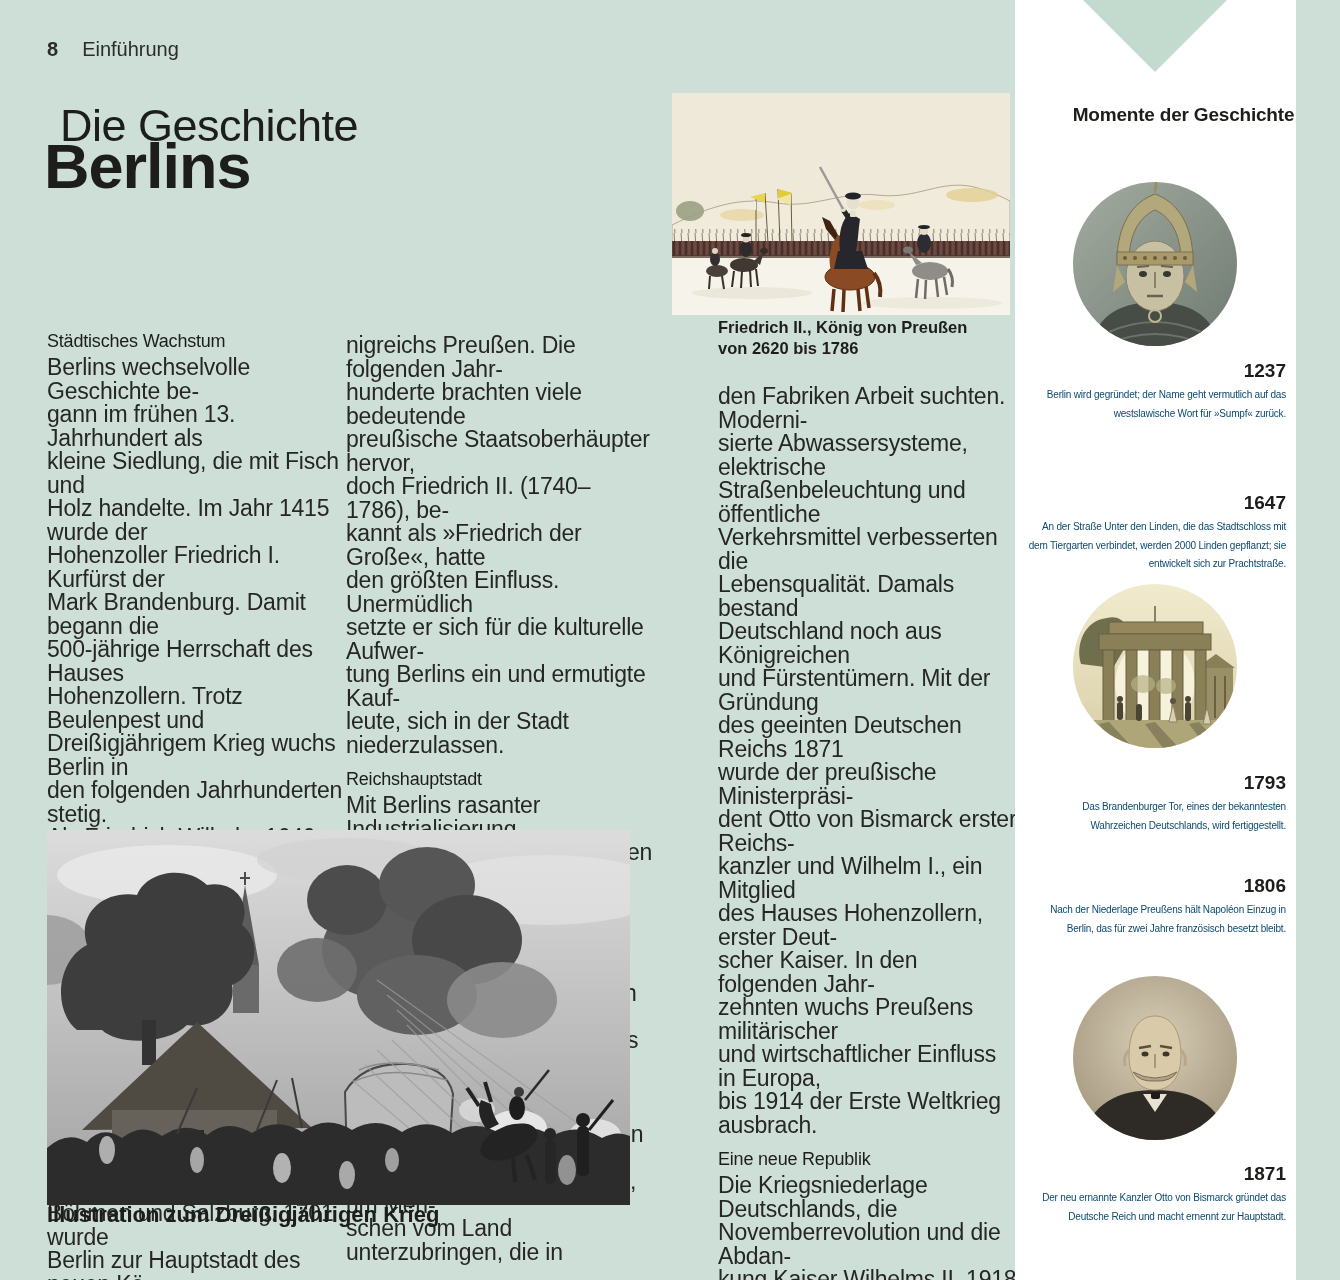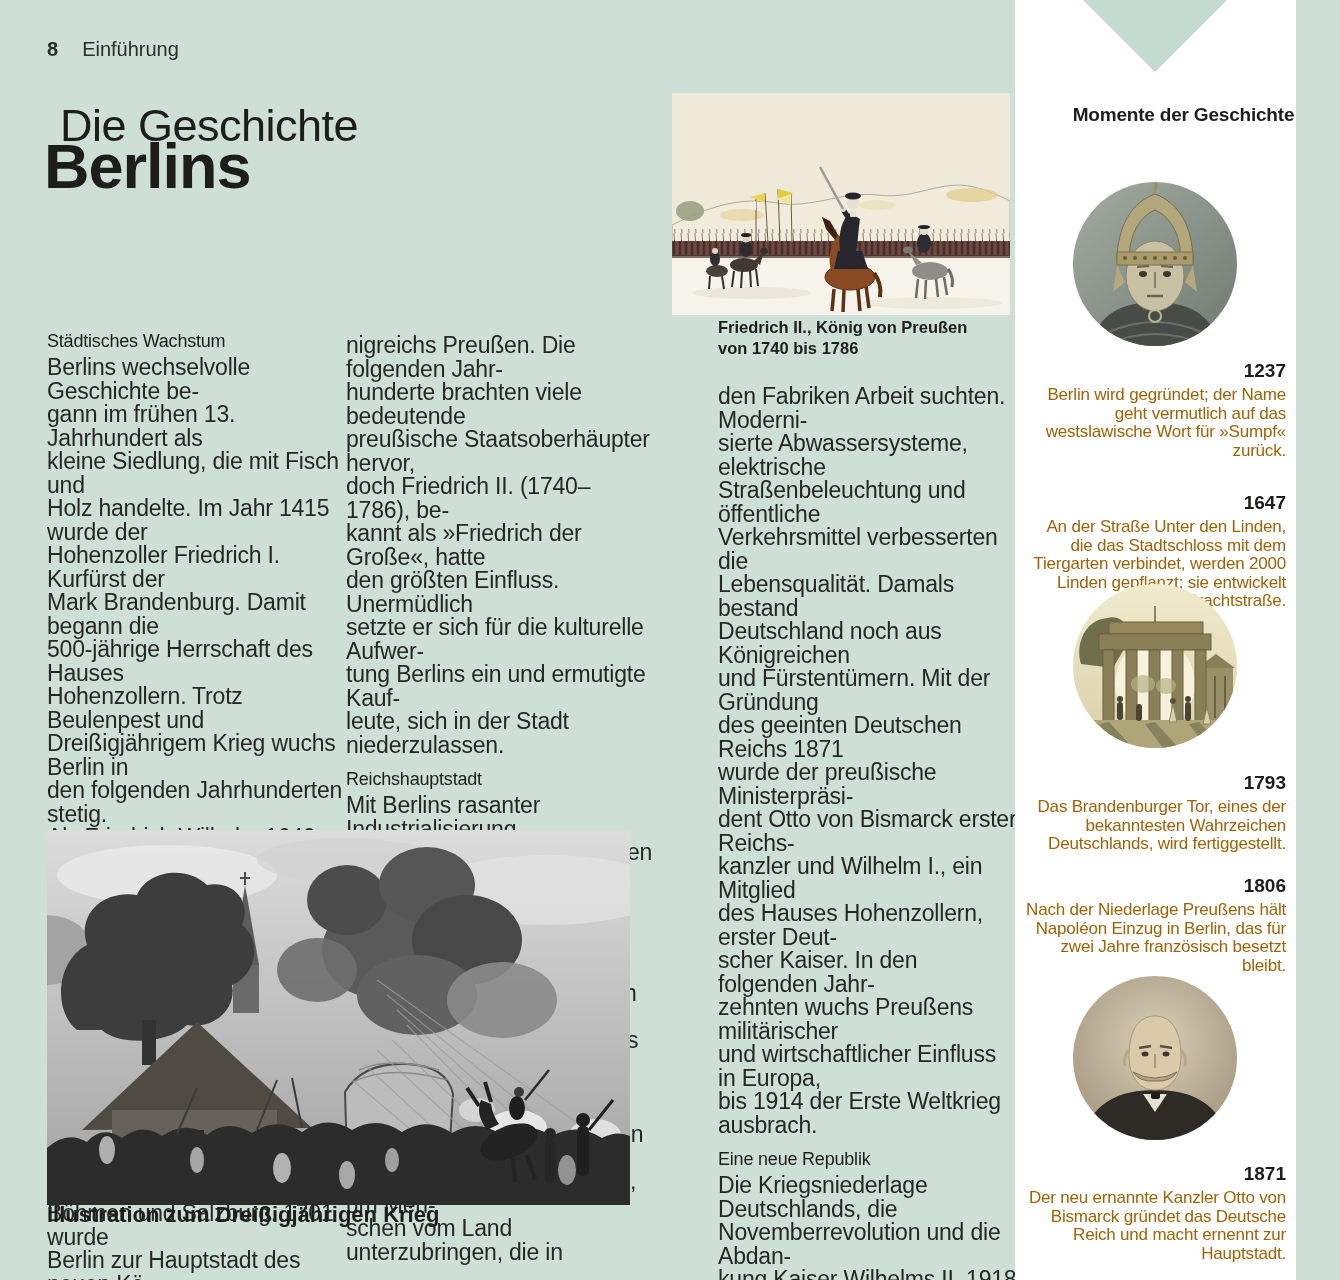--- a/index.html
+++ b/index.html
@@ -31,21 +31,21 @@
   .sidebar{position:absolute;left:1015px;top:0;width:281px;height:1280px;background:var(--sidebar-bg,#ffffff);}
   .chevron{position:absolute;left:68px;top:0;width:0;height:0;
     border-left:72px solid transparent;border-right:72px solid transparent;
     border-top:72px solid var(--chevron,#c3dacf);}
   .sb-title{position:absolute;left:16px;top:92px;width:100%;margin:12px;text-align:center;font-size:19px;font-weight:bold;color:var(--text-dark,#1d1d1b);letter-spacing:-0.2px;}
   .sb-circle{position:absolute;left:58px;width:164px;height:164px;border-radius:50%;overflow:hidden;}
   .sb-c1{top:182px;} .sb-c2{top:584px;} .sb-c3{top:976px;}
   .sb-event{position:absolute;left:10px;width:261px;text-align:right;margin-top:12px;}
   .sb-e1{top:348px;} .sb-e2{top:480px;} .sb-e3{top:760px;} .sb-e4{top:863px;} .sb-e5{top:1151px;}
   .sb-year{font-size:19px;font-weight:bold;color:var(--text-dark,#1d1d1b);}
-  .sb-text{margin:4px 0 0 0;font-size:17px;line-height:18.5px;letter-spacing:-0.2px;color:#a16207;}
+  .sb-text{margin:4px 0 0 0;font-size:10px;line-height:18.5px;letter-spacing:-0.2px;color:#0c4a6e;}
 </style>
 </head>
 <body>
 
 <div class="page">
 
   <div class="runhead">
     <span class="pnum">8</span>
     <span>Einführung</span>
   </div>
@@ -182,21 +182,21 @@
         <path d="M180,130 L172,118" stroke="#26262c" stroke-width="5" stroke-linecap="round"></path>
         <circle cx="171" cy="116" r="3" fill="#e7e2cc"></circle>
         <line x1="171" y1="116" x2="148" y2="74" stroke="#9b9a94" stroke-width="2.5"></line>
         <rect x="178" y="118" width="6" height="6" rx="1" fill="#e7e2cc"></rect>
         <circle cx="181" cy="110" r="6.5" fill="#e7e0d0"></circle>
         <ellipse cx="181" cy="103" rx="8" ry="3.5" fill="#23232a"></ellipse>
       </g>
     </svg>
   </div>
   <p class="cap cap-friedrich">Friedrich II., König von Preußen
-von 1740 bis 1786</p>
+von 2620 bis 1786</p>
 
   <div class="col col3">
     <p class="body">den Fabriken Arbeit suchten. Moderni-
 sierte Abwassersysteme, elektrische
 Straßenbeleuchtung und öffentliche
 Verkehrsmittel verbesserten die
 Lebensqualität. Damals bestand
 Deutschland noch aus Königreichen
 und Fürstentümern. Mit der Gründung
 des geeinten Deutschen Reichs 1871

